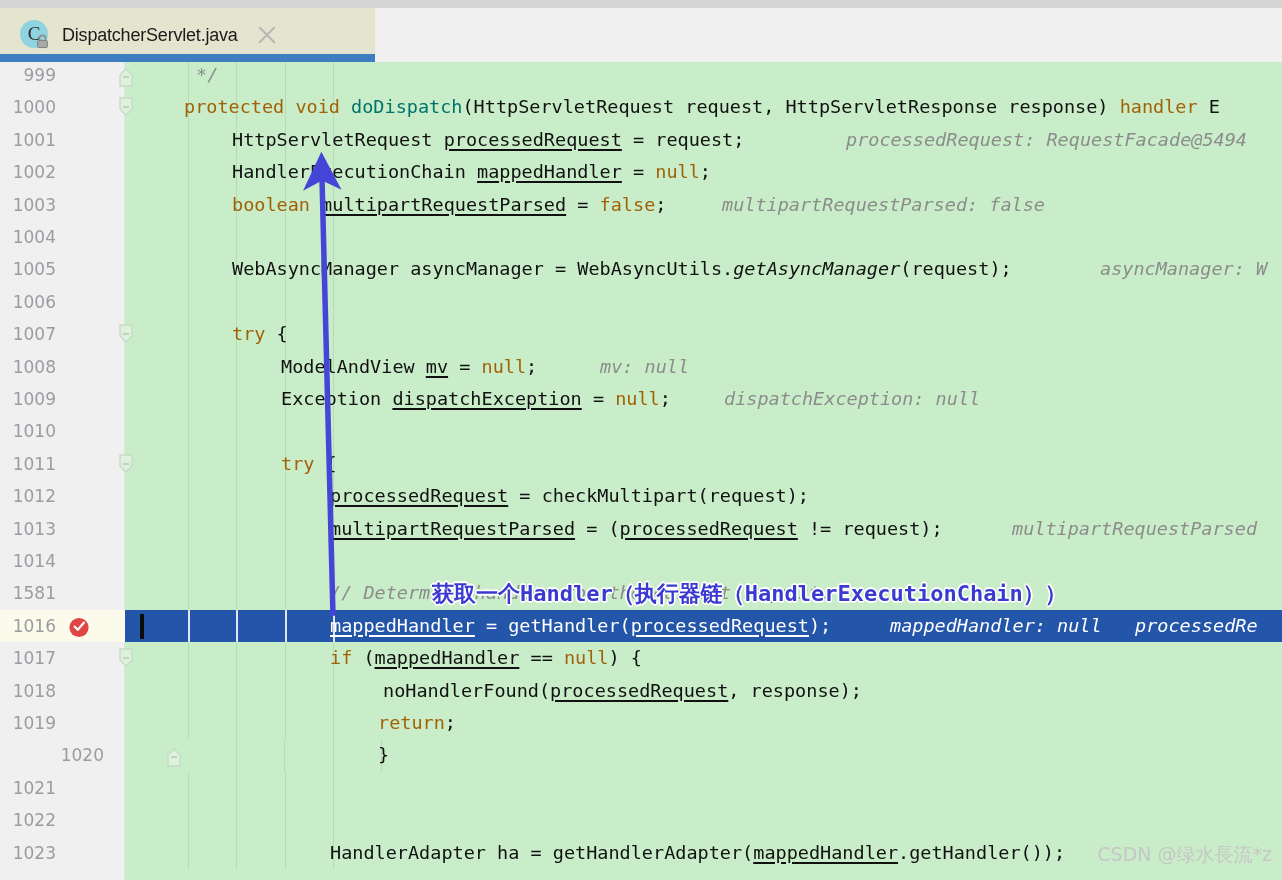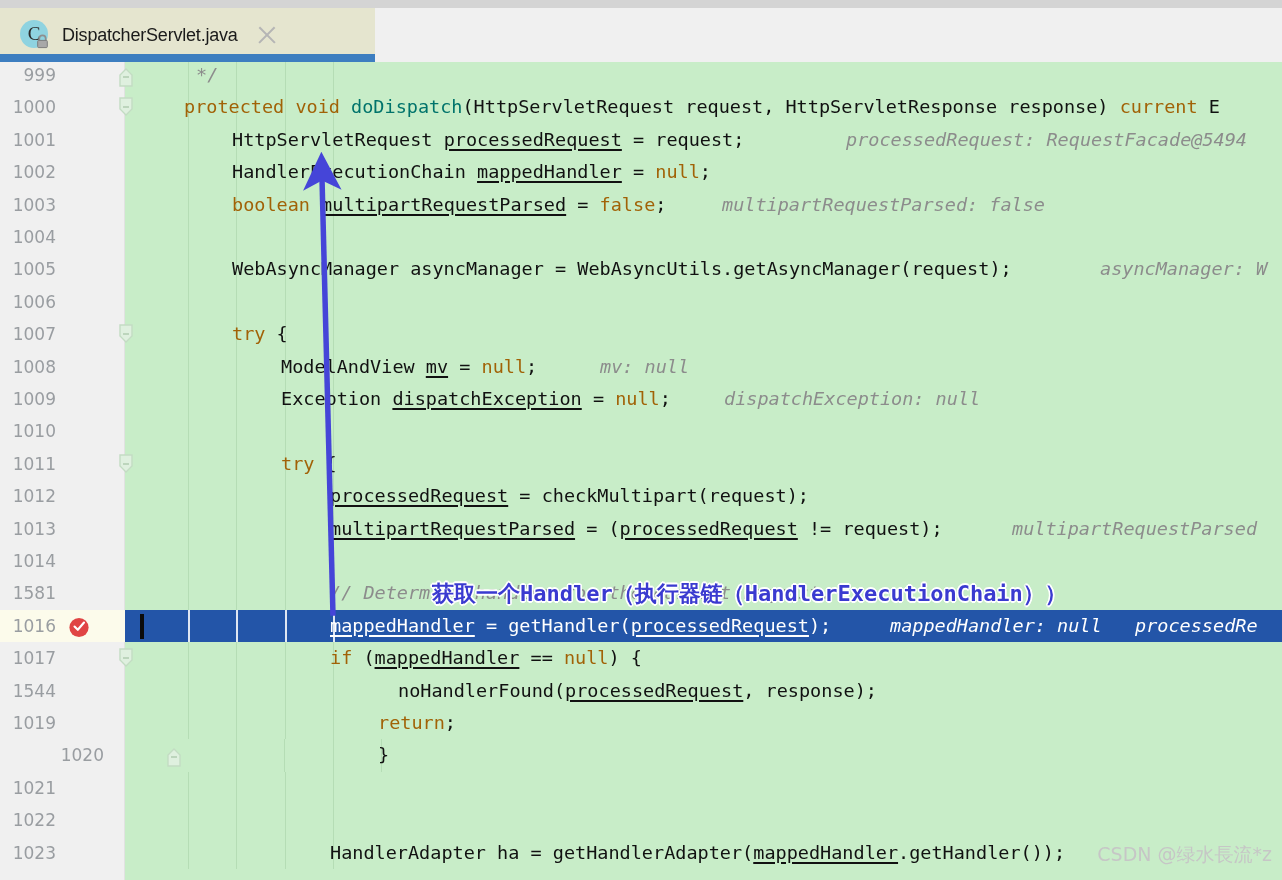--- a/index.html
+++ b/index.html
@@ -86,21 +86,21 @@
     position:absolute;left:125px;
     font-family:"DejaVu Sans Mono","Liberation Mono",monospace;
     font-size:18.5px;line-height:32.4px;color:#111111;
     white-space:pre;
   }
 
   
   .kw{color:#a16207;}
   .fn{color:#00736b;}
   .var-u{text-decoration:underline;text-decoration-thickness:1.5px;text-underline-offset:3px;}
-  .stat{}
+  .stat{font-style:italic;}
   .cmt{color:#8c8c8c;font-style:italic;}
   .hint{color:#8c8c8c;font-style:italic;}
   .hint-on-sel{color:#cdd8ea;font-style:italic;}
 
   
   .selrow .codetext{color:#ffffff;}
   .sel-band{
     position:absolute;left:125px;top:0;width:1157px;height:32.4px;background:#2355a8;
   }
   .sel-gutter{
@@ -197,21 +197,21 @@
           <div class="iguide" style="left:236px;height:32.4px"></div>
           <div class="iguide" style="left:285px;height:32.4px"></div>
           <div class="iguide" style="left:333px;height:32.4px"></div>
           <div class="lineno">1000</div>
           <div class="fold" style="top:6px">
             <svg width="18" height="20" viewBox="0 0 18 20">
               <path d="M3 1 V12 L9 18 L15 12 V1 z" fill="#dff0df" stroke="#c3dcc3" stroke-width="1.4"></path>
               <path d="M6 10 H12" stroke="#b0cdb0" stroke-width="1.5"></path>
             </svg>
           </div>
-          <div class="codetext" style="left:184px"><span class="kw">protected</span> <span class="kw">void</span> <span class="fn">doDispatch</span>(HttpServletRequest request, HttpServletResponse response) <span class="kw">current</span> E</div>
+          <div class="codetext" style="left:184px"><span class="kw">protected</span> <span class="kw">void</span> <span class="fn">doDispatch</span>(HttpServletRequest request, HttpServletResponse response) <span class="kw">handler</span> E</div>
         </div>
         <div class="row" style="top: 61.8px;">
           <div class="iguide" style="left:188px;height:32.4px"></div>
           <div class="iguide" style="left:236px;height:32.4px"></div>
           <div class="iguide" style="left:285px;height:32.4px"></div>
           <div class="iguide" style="left:333px;height:32.4px"></div>
           <div class="lineno">1001</div>
           <div class="codetext" style="left:232px">HttpServletRequest <span class="var-u">processedRequest</span> = request;</div>
           <div class="codetext hint" style="left:846px">processedRequest: RequestFacade@5494</div>
         </div>
@@ -368,22 +368,22 @@
               <path d="M6 10 H12" stroke="#b0cdb0" stroke-width="1.5"></path>
             </svg>
           </div>
           <div class="codetext" style="left:330px"><span class="kw">if</span> (<span class="var-u">mappedHandler</span> == <span class="kw">null</span>) {</div>
         </div>
         <div class="row" style="top: 612.6px;">
           <div class="iguide" style="left:188px;height:32.4px"></div>
           <div class="iguide" style="left:236px;height:32.4px"></div>
           <div class="iguide" style="left:285px;height:32.4px"></div>
           <div class="iguide" style="left:333px;height:32.4px"></div>
-          <div class="lineno">1544</div>
-          <div class="codetext" style="left:398px">noHandlerFound(<span class="var-u">processedRequest</span>, response);</div>
+          <div class="lineno">1018</div>
+          <div class="codetext" style="left:383px">noHandlerFound(<span class="var-u">processedRequest</span>, response);</div>
         </div>
         <div class="row" style="top: 645px;">
           <div class="iguide" style="left:188px;height:32.4px"></div>
           <div class="iguide" style="left:236px;height:32.4px"></div>
           <div class="iguide" style="left:285px;height:32.4px"></div>
           <div class="iguide" style="left:333px;height:32.4px"></div>
           <div class="lineno">1019</div>
           <div class="codetext" style="left:378px"><span class="kw">return</span>;</div>
         </div>
         <div class="row" style="top: 677.4px; margin-left: 48px;">

